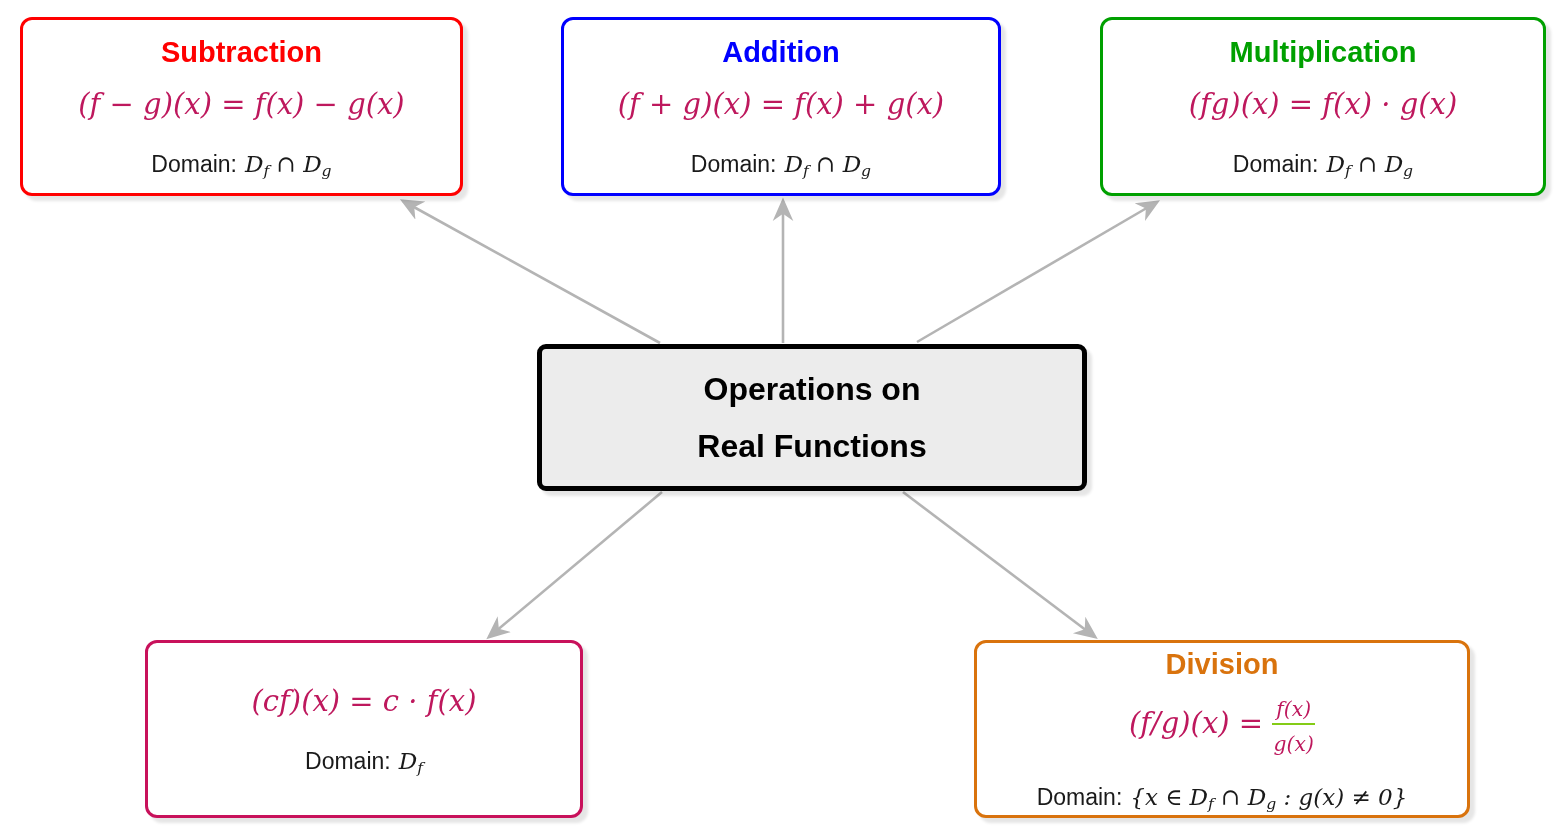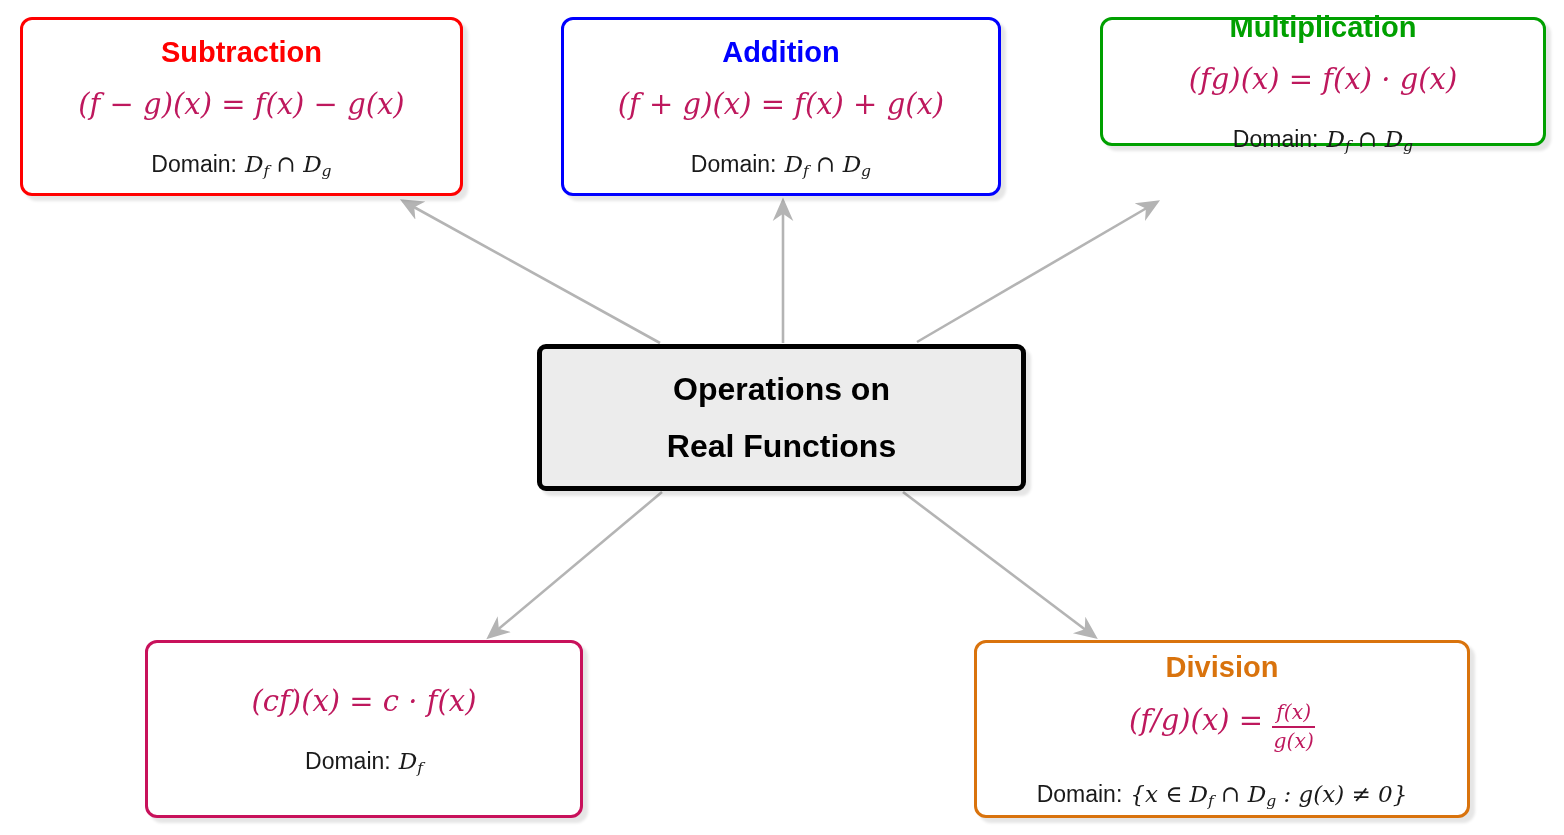--- a/index.html
+++ b/index.html
@@ -81,45 +81,45 @@
   }
   .frac {
     display: inline-block;
     vertical-align: -0.85em;
     text-align: center;
     font-size: 0.70em;
     line-height: 1.12;
   }
   .frac .num {
     display: block;
-    border-bottom: 2px solid #be185d;
+    border-bottom: 2px solid #84cc16;
     padding: 0 4px 2px 4px;
   }
   .frac .den {
     display: block;
-    padding-top: 2px;
+    padding-top: 8px;
   }
 
   .node.center {
     border: 5px solid #000000;
     border-radius: 9px;
     background: var(--center-fill, #ececec);
   }
   .center-title {
     font-weight: bold;
     font-size: 32px;
     line-height: 1.45;
     color: #000000;
   }
 
   
   #node-subtraction     { left: 20px;   top: 17px;  width: 443px; height: 179px; }
   #node-addition        { left: 561px;  top: 17px;  width: 440px; height: 179px; }
-  #node-multiplication  { left: 1100px; top: 17px;  width: 446px; height: 129px; }
-  #node-center          { left: 537px;  top: 344px; width: 489px; height: 147px; }
+  #node-multiplication  { left: 1100px; top: 17px;  width: 446px; height: 179px; }
+  #node-center          { left: 537px;  top: 344px; width: 550px; height: 147px; }
   #node-scalar          { left: 145px;  top: 640px; width: 438px; height: 178px; }
   #node-division        { left: 974px;  top: 640px; width: 496px; height: 178px; }
   #node-division .op-formula { line-height: 1.0; }
 </style>
 </head>
 <body>
 
 <div class="canvas">
 
   <svg class="arrow-layer" viewBox="0 0 1564 835" xmlns="http://www.w3.org/2000/svg" aria-hidden="true">

